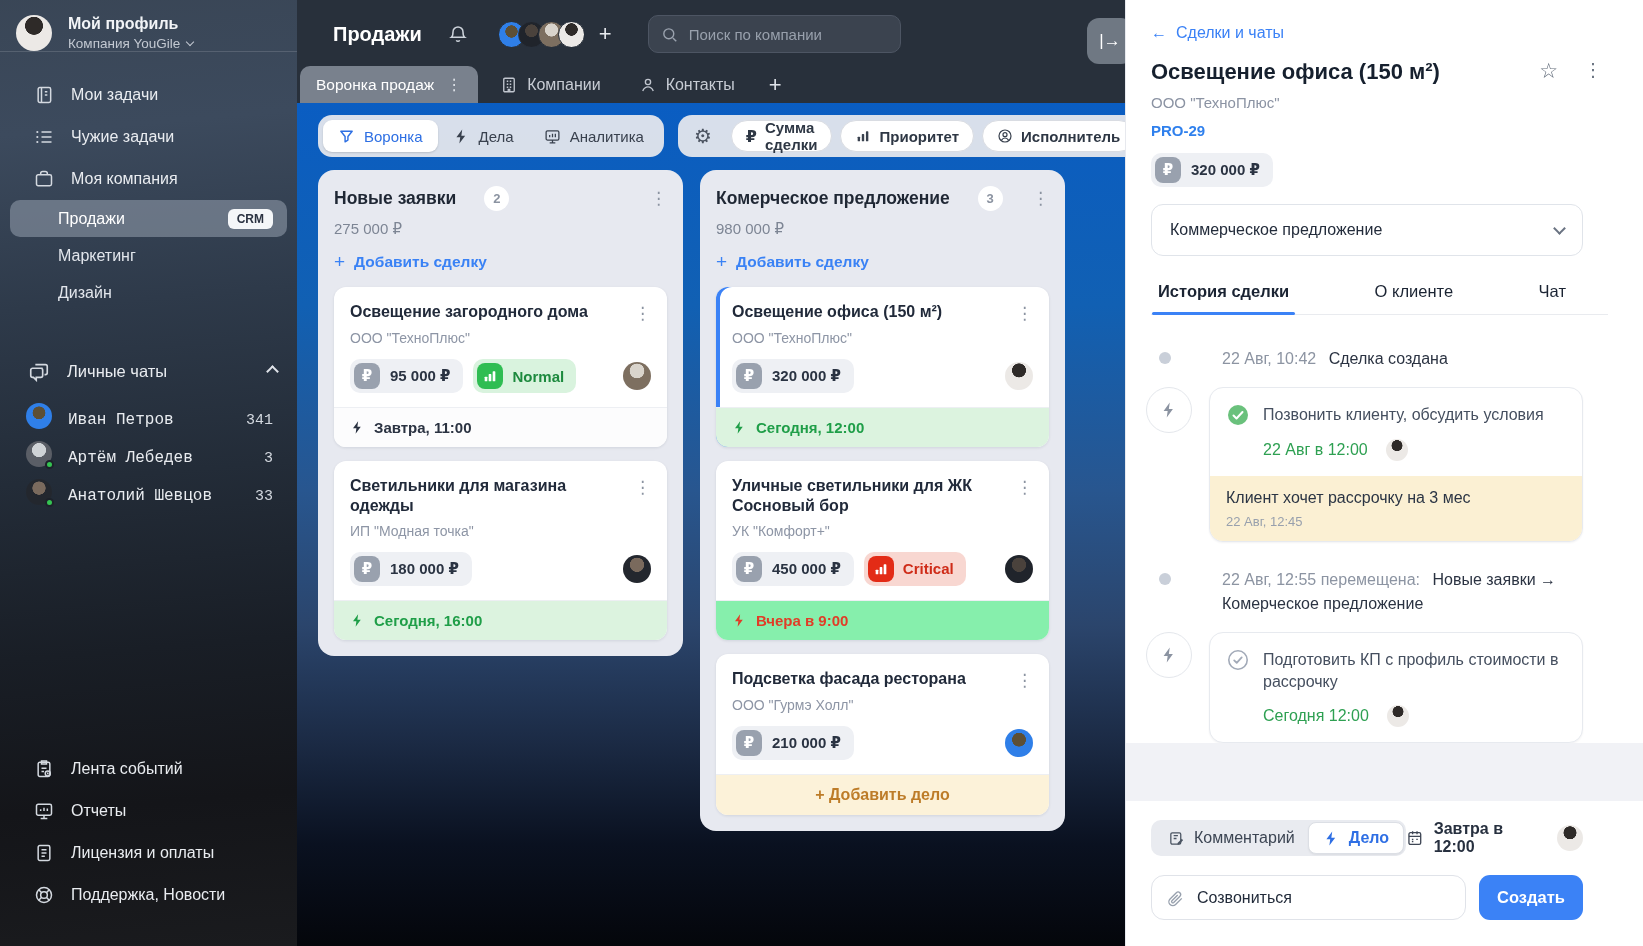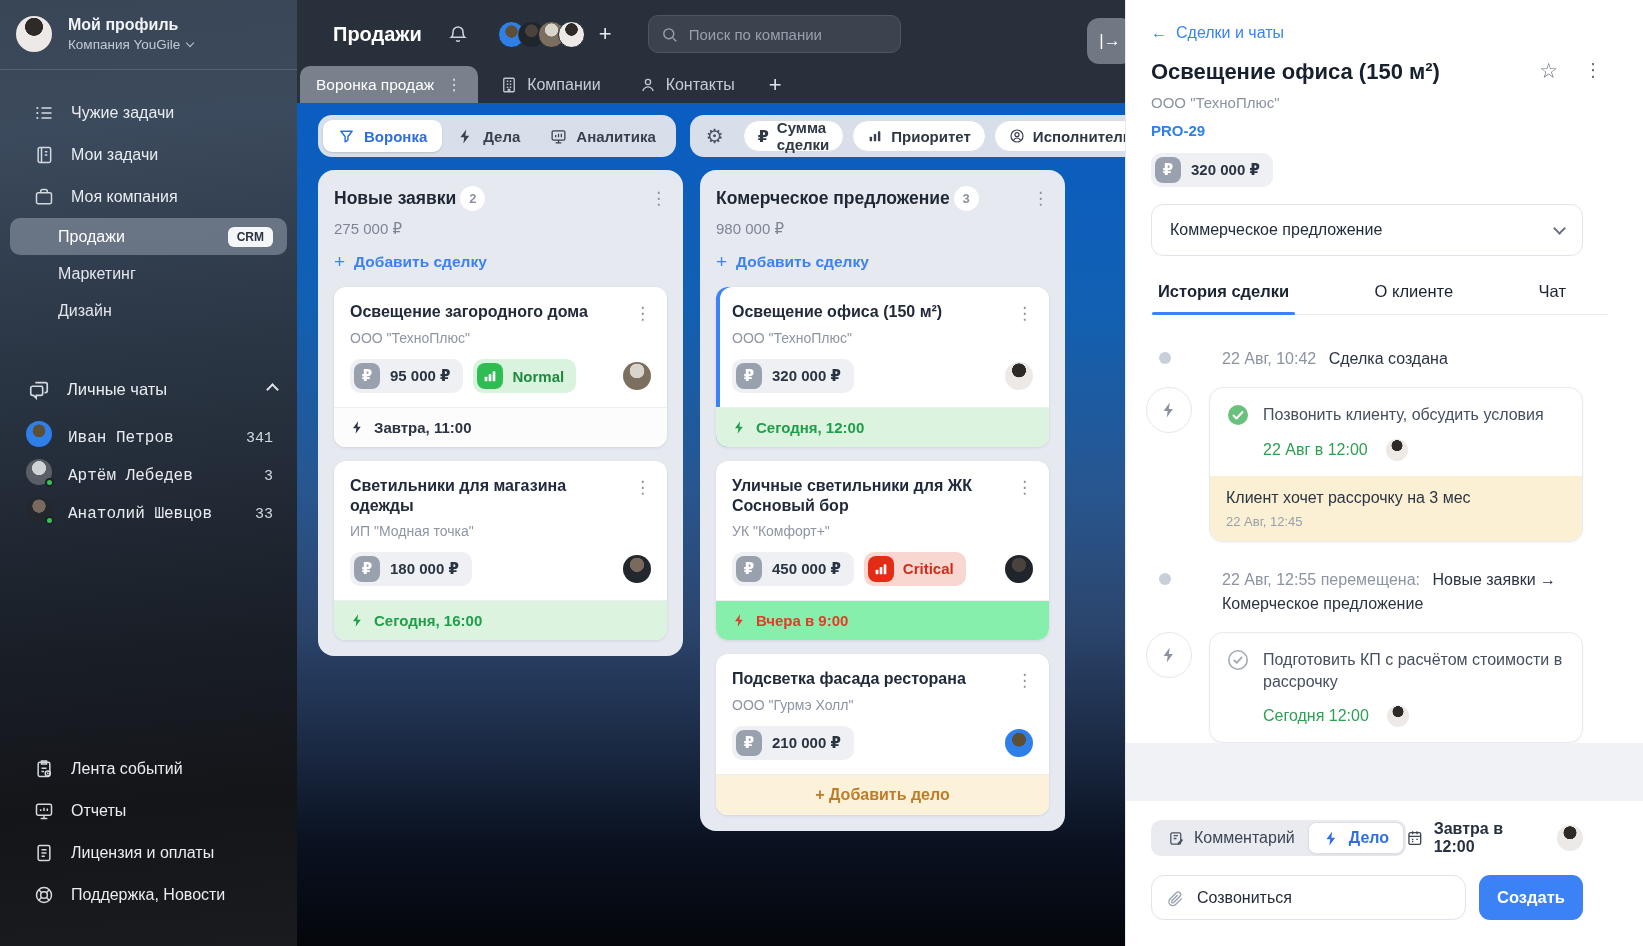--- a/index.html
+++ b/index.html
@@ -6,21 +6,21 @@
   *{box-sizing:border-box;}
   .root{position:relative;width:1643px;height:946px;overflow:hidden;background:#fff;
         font-family:"Liberation Sans","DejaVu Sans",sans-serif;color:#1f2734;}
   svg{display:block;}
   .chev{display:inline-block;width:9px;height:9px;border-right:2px solid currentColor;border-bottom:2px solid currentColor;transform:rotate(45deg);}
   .chev.up{transform:rotate(-135deg);}
 
   
   .sidebar{position:absolute;left:0;top:0;width:297px;height:946px;z-index:3;
     background:linear-gradient(175deg,#50607565 0%,#3c4a5d 14%,#2e3a4a 32%,#232c38 50%,#191e26 68%,#141519 84%,#1a1b1e 100%),#2b3542;}
-  .side-head{height:70px;display:flex;align-items:flex-start;padding:16px 16px;border-bottom:1px solid rgba(255,255,255,.14);}
+  .side-head{height:52px;display:flex;align-items:flex-end;padding:0 16px;border-bottom:1px solid rgba(255,255,255,.14);}
   .avatar{border-radius:50%;flex:none;}
   .av-woman{background:radial-gradient(circle at 50% 30%,#2e2a28 28%,#ece9e6 30%);}
   .av-ivan{background:radial-gradient(circle at 50% 38%,#5d4f35 30%,#2f7fe8 32%);}
   .av-artem{background:radial-gradient(circle at 50% 35%,#cfd3d6 32%,#5a5e66 34%);}
   .av-anatoly{background:radial-gradient(circle at 50% 35%,#7a6a5d 30%,#23272e 32%);}
   .av-dark{background:radial-gradient(circle at 50% 35%,#4a423c 30%,#20242b 32%);}
   .av-tan{background:radial-gradient(circle at 50% 32%,#d9d4cc 30%,#7d6f60 32%);}
   .side-head .avatar{width:36px;height:36px;}
   .side-head .txt{margin-left:16px;}
   .side-head .t1{font-size:16px;font-weight:700;color:#f2f4f7;}
@@ -60,32 +60,32 @@
   .tab-active{display:flex;align-items:center;gap:12px;background:#79818d;border-radius:10px 10px 0 0;padding:0 16px;color:#fff;font-size:15.5px;cursor:pointer;}
   .tab-active .dots{color:#dde1e7;font-size:16px;}
   .tab{display:flex;align-items:center;gap:9px;padding:0 16px;color:#c7ccd4;font-size:16px;cursor:pointer;}
   .tab .ic{width:18px;height:18px;color:#c1c6cf;}
   .tab-plus{display:flex;align-items:center;padding:0 12px;color:#dfe3e9;font-size:22px;cursor:pointer;}
 
   .board{position:absolute;top:103px;left:0;right:0;bottom:0;
     background:linear-gradient(180deg,#0a5dc2 0%,#1160b3 24%,#28568f 46%,#2b456c 62%,#1b2a44 76%,#0a1120 88%,#04060b 100%);}
   .toolbar{position:absolute;top:12px;left:21px;display:flex;gap:14px;}
   .tgroup{background:rgba(229,232,237,.94);border-radius:14px;display:flex;align-items:center;padding:5px;height:42px;}
-  .vtab{display:flex;align-items:center;gap:9px;padding:0 15px;height:32px;font-size:15px;font-weight:700;color:#39414e;border-radius:9px;cursor:pointer;}
+  .vtab{display:flex;align-items:center;gap:9px;padding:0 15px;height:32px;font-size:15px;font-weight:400;color:#39414e;border-radius:9px;cursor:pointer;}
   .vtab .ic{width:17px;height:17px;}
   .vtab.active{background:#fff;color:#2d6fe3;box-shadow:0 1px 2px rgba(0,0,0,.15);}
   .gear{padding:0 11px;font-size:20px;color:#4b5360;cursor:pointer;}
   .fpill{display:flex;align-items:center;gap:8px;background:#fff;border:1px solid #d9dce2;border-radius:17px;height:32px;padding:0 14px;margin-left:8px;font-size:15px;font-weight:600;color:#2e3744;cursor:pointer;}
   .fpill .ic{width:16px;height:16px;color:#39414e;}
   .fpill .rub-ch{font-weight:700;font-size:16px;}
   .tb-plus{padding:0 13px;font-size:20px;color:#39414e;cursor:pointer;}
 
   .cols{position:absolute;top:67px;left:21px;display:flex;gap:17px;align-items:flex-start;}
   .col{width:365px;background:#e7e9f0;border-radius:16px;padding:16px 16px 16px;}
-  .col-h{display:flex;align-items:center;gap:4px;}
+  .col-h{display:flex;align-items:center;gap:28px;}
   .col-h .ct{font-size:17.5px;font-weight:700;color:#1f2734;}
   .ccount{min-width:25px;height:25px;border-radius:13px;background:#fff;color:#8b93a1;font-size:13px;font-weight:700;display:flex;align-items:center;justify-content:center;padding:0 6px;}
   .cdots{margin-left:auto;color:#8b93a1;font-size:17px;cursor:pointer;}
   .col-total{margin-top:9px;font-size:15px;color:#7d8594;}
   .col-add{margin-top:13px;font-size:15.5px;font-weight:600;color:#3a82f5;display:flex;align-items:center;gap:9px;cursor:pointer;}
   .col-add .pl{font-size:19px;font-weight:400;}
   .card{margin-top:14px;background:#fff;border-radius:12px;box-shadow:0 1px 3px rgba(13,25,45,.10);overflow:hidden;cursor:pointer;}
   .card.sel{box-shadow:inset 4px 0 0 #3b82f6,0 1px 3px rgba(13,25,45,.10);}
   .card-b{padding:15px 16px 14px;}
   .card-t{display:flex;align-items:flex-start;gap:10px;}
@@ -180,34 +180,34 @@
             <span>Компания YouGile</span>
             <span class="chev"></span>
           </div>
       </div>
     </div>
 
     <div class="smenu">
       <div class="sitem">
         <span class="ic">
             <svg viewBox="0 0 24 24" fill="none" stroke="currentColor" stroke-width="1.8">
-              <path d="M9 6h12M9 12h12M9 18h12"></path>
-              <path d="M4 6h.01M4 12h.01M4 18h.01" stroke-width="2.6" stroke-linecap="round"></path>
-            </svg>
-          </span>
-        <span>Чужие задачи</span>
+              <rect x="5" y="3" width="15" height="18" rx="2"></rect>
+              <path d="M9 3v18M13 8h3M13 12h3"></path>
+            </svg>
+          </span>
+        <span>Мои задачи</span>
       </div>
       <div class="sitem">
         <span class="ic">
             <svg viewBox="0 0 24 24" fill="none" stroke="currentColor" stroke-width="1.8">
-              <rect x="5" y="3" width="15" height="18" rx="2"></rect>
-              <path d="M9 3v18M13 8h3M13 12h3"></path>
-            </svg>
-          </span>
-        <span>Мои задачи</span>
+              <path d="M9 6h12M9 12h12M9 18h12"></path>
+              <path d="M4 6h.01M4 12h.01M4 18h.01" stroke-width="2.6" stroke-linecap="round"></path>
+            </svg>
+          </span>
+        <span>Чужие задачи</span>
       </div>
       <div class="sitem">
         <span class="ic">
             <svg viewBox="0 0 24 24" fill="none" stroke="currentColor" stroke-width="1.8">
               <rect x="3" y="7" width="18" height="13" rx="2"></rect>
               <path d="M8 7V5.5A2.5 2.5 0 0 1 10.5 3h3A2.5 2.5 0 0 1 16 5.5V7"></path>
             </svg>
           </span>
         <span>Моя компания</span>
       </div>
@@ -664,21 +664,21 @@
           </span>
         <div class="tl-card">
           <div class="tl-card-top">
             <div class="chk-row">
               <span class="chk">
                   <svg width="24" height="24" viewBox="0 0 24 24">
                     <circle cx="12" cy="12" r="9.2" fill="none" stroke="#a2aab8" stroke-width="1.6"></circle>
                     <path d="M8.2 12.4l2.5 2.5 5-5.5" stroke="#a2aab8" stroke-width="1.8" fill="none" stroke-linecap="round" stroke-linejoin="round"></path>
                   </svg>
                 </span>
-              <span class="chk-title">Подготовить КП с расчётом стоимости в рассрочку</span>
+              <span class="chk-title">Подготовить КП с профиль стоимости в рассрочку</span>
             </div>
             <div class="due-row">
               <span class="due">Сегодня 12:00</span>
               <span class="avatar av-woman"></span>
             </div>
           </div>
         </div>
       </div>
     </div>
 

